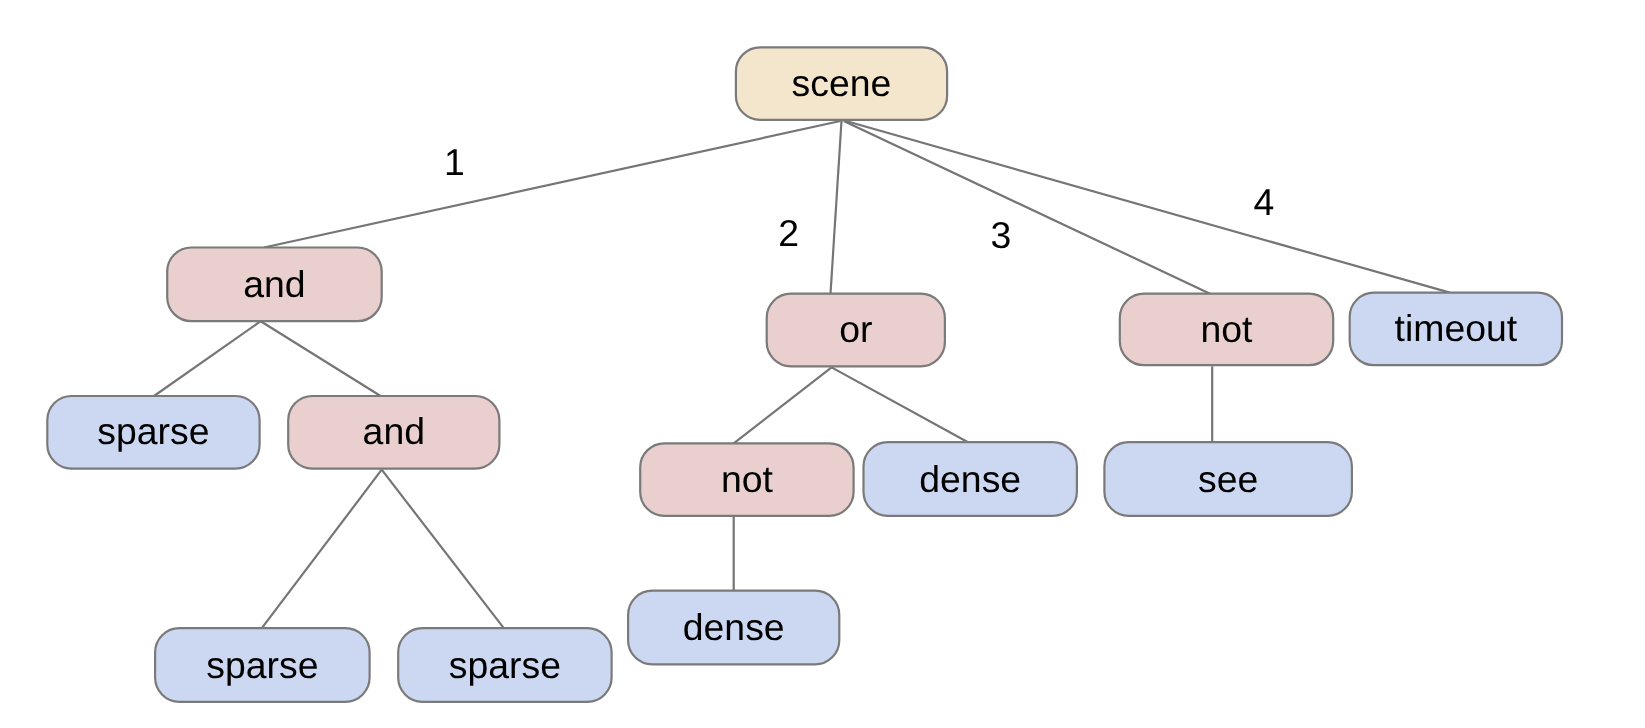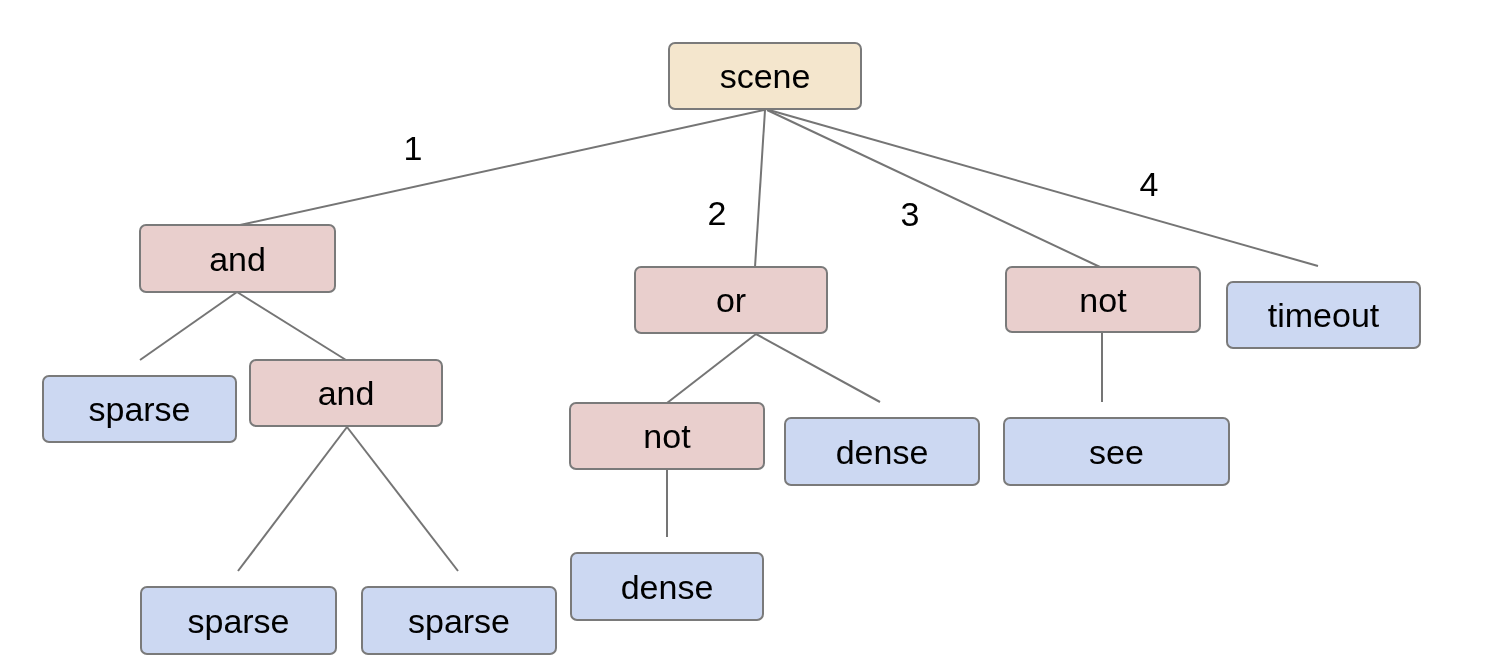--- a/index.html
+++ b/index.html
@@ -24,31 +24,31 @@
   }
   .edge {
     stroke: var(--edge-line, #757575);
     stroke-width: 2;
     fill: none;
   }
   .node {
     position: absolute;
     box-sizing: border-box;
     border: 2px solid var(--node-border, #7a7a7a);
-    border-radius: 7px;
+    border-radius: 23px;
     display: flex;
     align-items: center;
     justify-content: center;
     font-size: 34px;
     color: var(--label-color, #000000);
     line-height: 1;
   }
   .node.root     { background: var(--root-fill, #f4e6cd); }
-  .node.operator { background: var(--operator-fill, #e9cfcd); }
-  .node.leaf     { background: var(--leaf-fill, #ccd8f2); margin-top: 16px; }
+  .node.operator { background: var(--operator-fill, #e9cfcd); margin-left: 12px; }
+  .node.leaf     { background: var(--leaf-fill, #ccd8f2); }
   .edge-label {
     position: absolute;
     transform: translate(-50%, -50%);
     font-size: 34px;
     color: var(--label-color, #000000);
     line-height: 1;
   }
 </style>
 </head>
 <body style="--background: #ffffff; --root-fill: #f4e6cd; --operator-fill: #e9cfcd; --leaf-fill: #ccd8f2; --node-border: #7a7a7a; --edge-line: #757575; --label-color: #000000;">
@@ -76,21 +76,21 @@
   <div class="edge-label" style="left:1149px; top:184px">4</div>
 
   <div class="node root" style="left:668px; top:42px; width:194px; height:68px">
     <span>scene</span>
   </div>
 
   <div class="node operator" style="left:139px; top:224px; width:197px; height:69px">
     <span>and</span>
   </div>
 
-  <div class="node operator" style="left:634px; top:266px; width:194px; height:68px">
+  <div class="node operator" style="left:684px; top:266px; width:164px; height:68px">
     <span>or</span>
   </div>
 
   <div class="node operator" style="left:1005px; top:266px; width:196px; height:67px">
     <span>not</span>
   </div>
 
   <div class="node leaf" style="left:1226px; top:265px; width:195px; height:68px">
     <span>timeout</span>
   </div>

